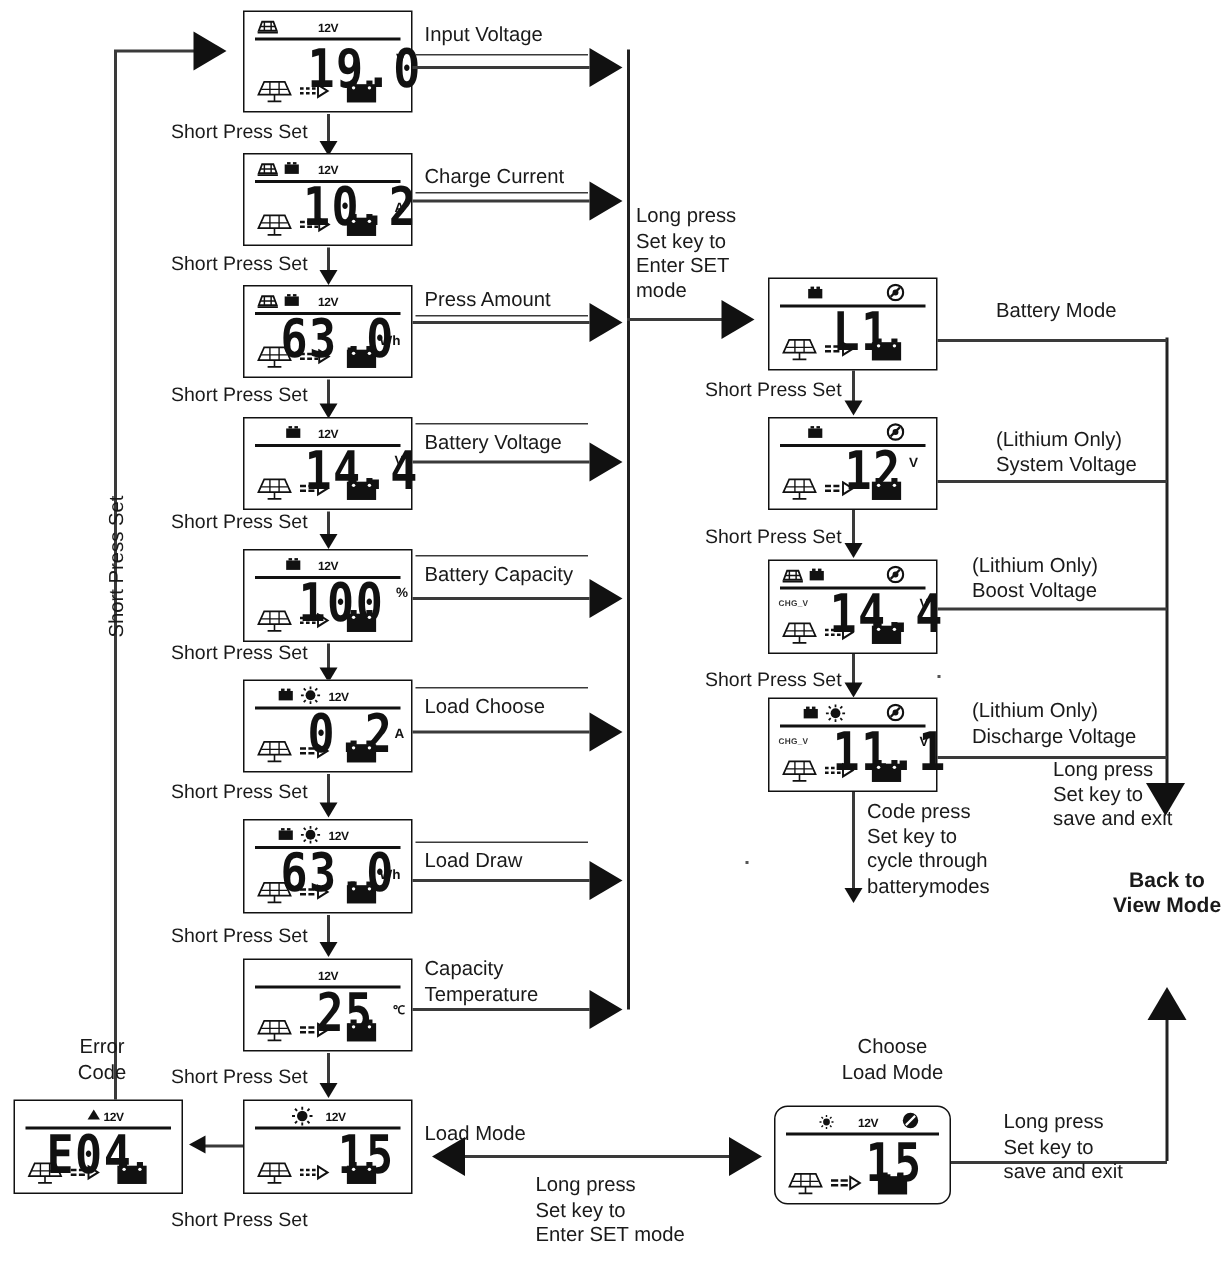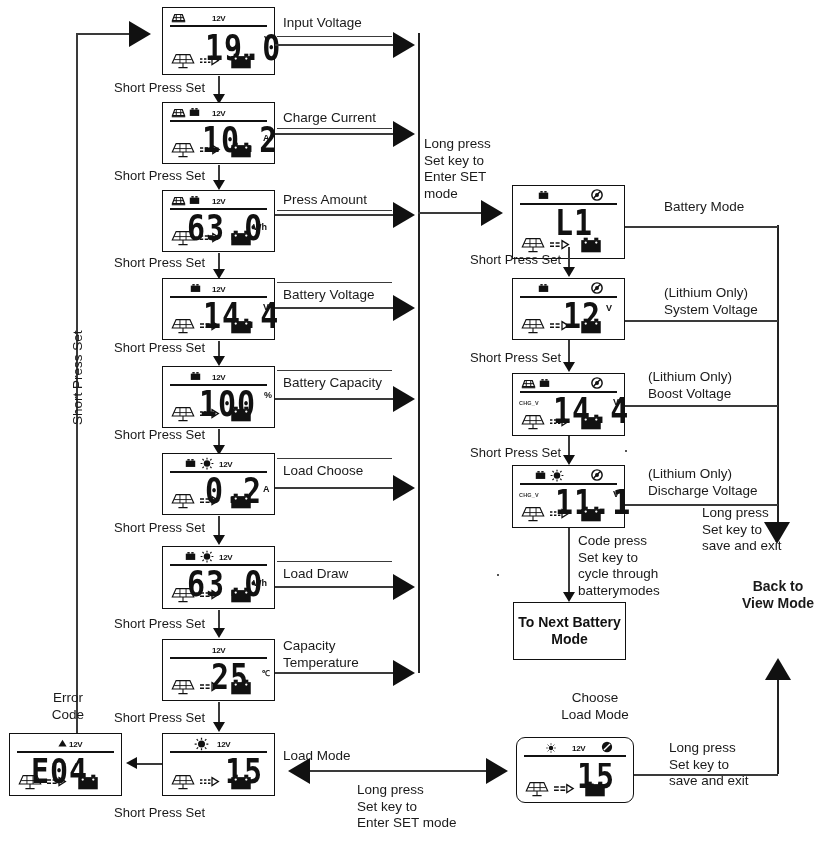--- a/index.html
+++ b/index.html
@@ -664,21 +664,21 @@
 
   <div class="lbl" style="left:424px; top:136px;">Long press
 Set key to
 Enter SET
 mode</div>
   <div class="ln h" style="left:418px; top:212px; width:64px;"></div>
   <div class="arrowR" style="left:481px; top:200px;"></div>
 
   <div class="ln v thick" style="left:777px; top:225px; height:297px;"></div>
 
-  <div class="lcd" style="left:512px; top:185px; width:113px; height:74px;">
+  <div class="lcd" style="left:512px; top:185px; width:113px; height:62px;">
     <div class="toprow">
       <span class="abs" style="left:25px; top:1px;">
         <svg width="11" height="10" viewBox="0 0 14 12">
             <rect x="1" y="3" width="12" height="8" fill="#111"></rect>
             <rect x="3" y="1" width="3" height="2" fill="#111"></rect>
             <rect x="8" y="1" width="3" height="2" fill="#111"></rect>
           </svg>
       </span>
       <span class="abs" style="left:78px; top:0px;">
         <svg width="12" height="12" viewBox="0 0 14 14">
@@ -895,22 +895,20 @@
   <div class="abs" style="left:625px; top:450px; width:2px; height:2px; background:#555;"></div>
   <div class="abs" style="left:497px; top:574px; width:2px; height:2px; background:#555;"></div>
 
   <div class="ln v" style="left:568px; top:528px; height:67px;"></div>
   <div class="arrowD" style="left:563px; top:592px;"></div>
   <div class="lbl" style="left:578px; top:533px;">Code press
 Set key to
 cycle through
 batterymodes</div>
 
-  <div class="plainbox" style="left:513px; top:602px; width:113px; height:58px;">To Next
-Battery Mode</div>
 
   <div class="lbl" style="left:702px; top:505px;">Long press
 Set key to
 save and exit</div>
   <div class="arrowD big" style="left:764px; top:522px;"></div>
 
   <div class="lbl bold center" style="left:726px; top:578px; width:104px; text-align:center;">Back to
 View Mode</div>
 
   <div class="ln v thick" style="left:777px; top:680px; height:94px;"></div>

